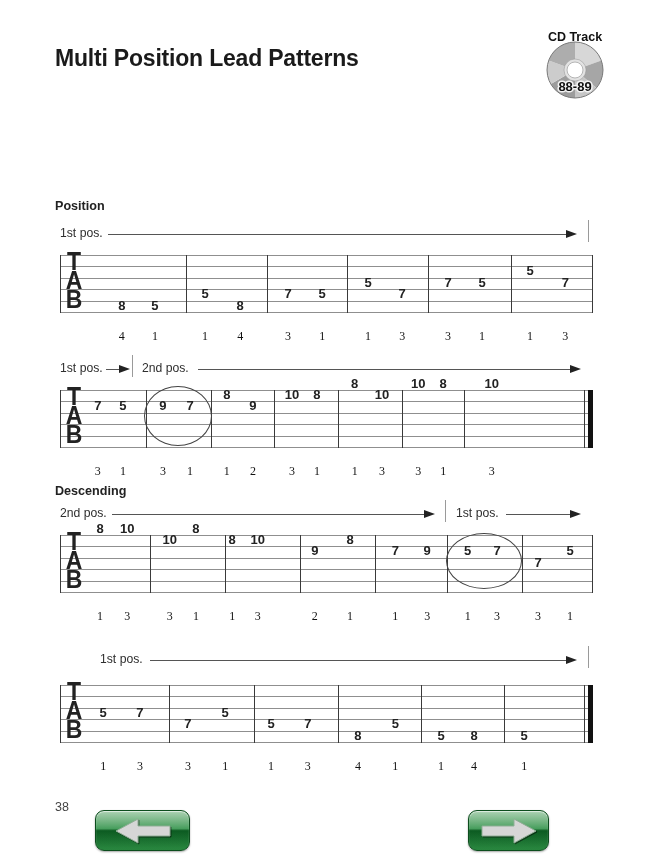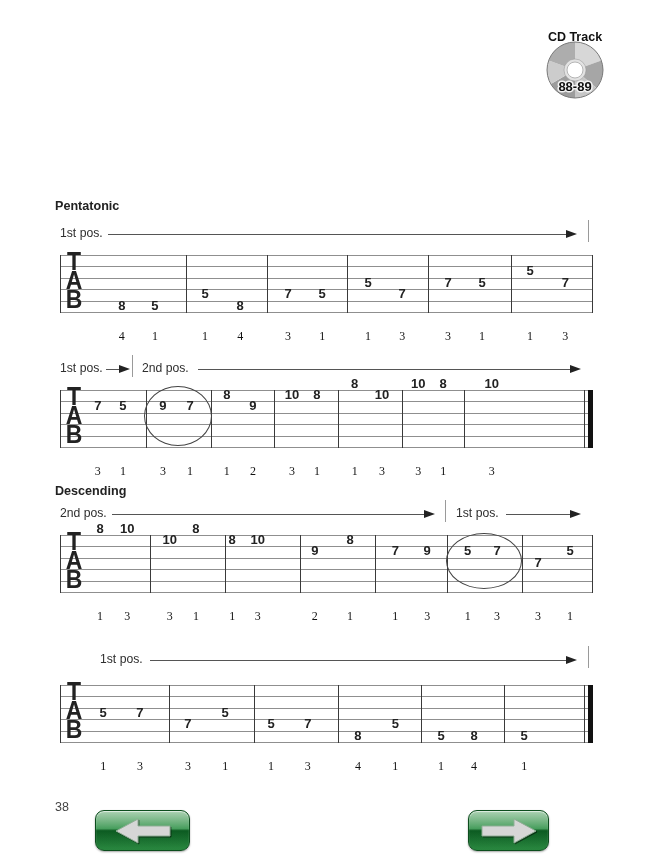--- a/index.html
+++ b/index.html
@@ -34,41 +34,42 @@
     display:flex;align-items:center;justify-content:center;padding:0;}
   .nav-btn .toc-text{font-size:17px;font-weight:bold;color:#dedede;letter-spacing:-0.2px;
     text-shadow:1px 1px 0 #0b4a1a, -1px -1px 0 rgba(11,74,26,.6), 0 0 3px rgba(0,0,0,.5);}
   .arrow-glyph{filter:drop-shadow(1px 1px 0 rgba(0,0,0,.45));}
 </style>
 </head>
 <body>
 
 <div id="page" style="--ink: #1a1a1a; --staffline: #8f8f8f; --barline: #3a3a3a;">
 
+  <h1 class="title">Multi Position Lead Patterns</h1>
 
   <svg class="cd-badge" viewBox="0 0 84 72" xmlns="http://www.w3.org/2000/svg">
     <g>
       <path d="M42,40 L42,12 A28,28 0 0 1 68.3,30.4 Z" fill="#d7d7d7"></path>
       <path d="M42,40 L68.3,30.4 A28,28 0 0 1 63.4,58 Z" fill="#a6a6a6"></path>
       <path d="M42,40 L63.4,58 A28,28 0 0 1 42,68 Z" fill="#c6c6c6"></path>
       <path d="M42,40 L42,68 A28,28 0 0 1 17.8,54 Z" fill="#9c9c9c"></path>
       <path d="M42,40 L17.8,54 A28,28 0 0 1 15.7,30.4 Z" fill="#cccccc"></path>
       <path d="M42,40 L15.7,30.4 A28,28 0 0 1 42,12 Z" fill="#adadad"></path>
       <circle cx="42" cy="40" r="28" fill="none" stroke="#7a7a7a" stroke-width="1"></circle>
       <circle cx="42" cy="40" r="11" fill="#e3e3e3" stroke="#909090" stroke-width="0.5"></circle>
       <circle cx="42" cy="40" r="8" fill="#ffffff" stroke="#b5b5b5" stroke-width="1"></circle>
     </g>
     <text x="42" y="11" text-anchor="middle" font-family="Liberation Sans, sans-serif" font-size="12.5" font-weight="bold" fill="#111">CD Track</text>
     <text x="42" y="61" text-anchor="middle" font-family="Liberation Sans, sans-serif" font-size="13" font-weight="bold" fill="#111" stroke="#f4f4f4" stroke-width="3" paint-order="stroke">88-89</text>
   </svg>
 
 
 
   <div id="staves-layer">
-      <div class="sec-label" style="position: absolute; left: 55px; top: 199px;">Pentatonic</div>
+      <div class="sec-label" style="position: absolute; left: 55px; top: 199px;">Position</div>
       <div class="pos-text" style="position: absolute; left: 60px; top: 226px;">1st pos.</div>
       <div class="guide-line" style="position: absolute; left: 108px; top: 234px; width: 458px;"></div>
       <div class="guide-arrow" style="position: absolute; left: 566px; top: 230px;"></div>
       <div class="guide-tick" style="position: absolute; left: 588px; top: 220px;"></div>
       <div class="staff-line" style="position: absolute; left: 60px; top: 255px; width: 533px;"></div>
       <div class="staff-line" style="position: absolute; left: 60px; top: 266.4px; width: 533px;"></div>
       <div class="staff-line" style="position: absolute; left: 60px; top: 277.8px; width: 533px;"></div>
       <div class="staff-line" style="position: absolute; left: 60px; top: 289.2px; width: 533px;"></div>
       <div class="staff-line" style="position: absolute; left: 60px; top: 300.6px; width: 533px;"></div>
       <div class="staff-line" style="position: absolute; left: 60px; top: 312px; width: 533px;"></div>

